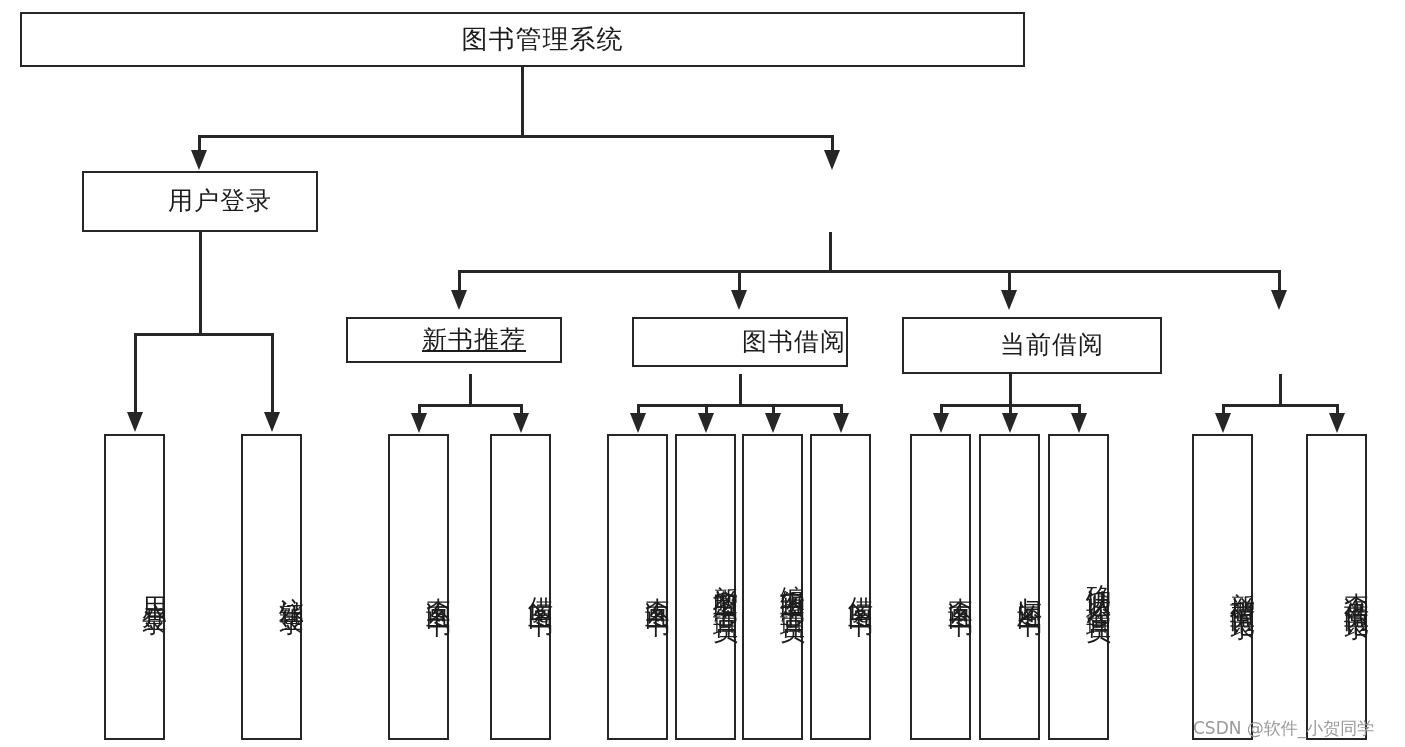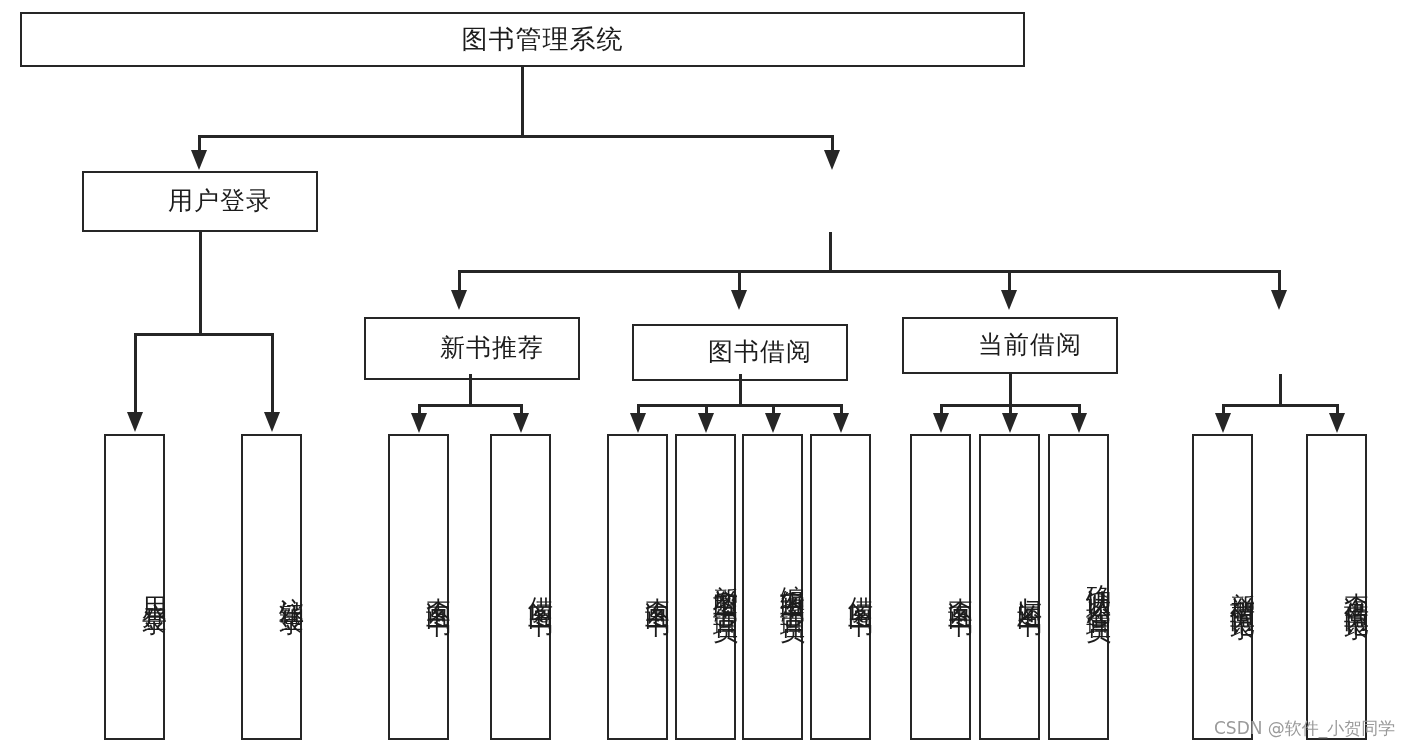--- a/index.html
+++ b/index.html
@@ -114,27 +114,27 @@
 
   <div class="ln v" style="left:458px; top:270px; width:2.5px; height:22px;"></div>
   <div class="arrow" style="left:451px; top:290px;"></div>
   <div class="ln v" style="left:738px; top:270px; width:2.5px; height:22px;"></div>
   <div class="arrow" style="left:731px; top:290px;"></div>
   <div class="ln v" style="left:1008px; top:270px; width:2.5px; height:22px;"></div>
   <div class="arrow" style="left:1001px; top:290px;"></div>
   <div class="ln v" style="left:1278px; top:270px; width:2.5px; height:22px;"></div>
   <div class="arrow" style="left:1271px; top:290px;"></div>
 
-  <div class="node horiz" style="left:364px; top:317px; width:216px; height:63px;">
+  <div class="node horiz" style="left:346px; top:317px; width:216px; height:46px;text-decoration:underline;">
     <span class="label">新书推荐</span>
   </div>
-  <div class="node horiz" style="left:632px; top:324px; width:216px; height:57px;">
+  <div class="node horiz" style="left:632px; top:317px; width:216px; height:50px;justify-content:flex-end;">
     <span class="label">图书借阅</span>
   </div>
-  <div class="node horiz" style="left:902px; top:317px; width:216px; height:57px;">
+  <div class="node horiz" style="left:902px; top:317px; width:260px; height:57px;">
     <span class="label">当前借阅</span>
   </div>
 
   <div class="ln v" style="left:469px; top:374px; width:2.5px; height:32px;"></div>
   <div class="ln h" style="left:418px; top:404px; width:104px; height:2.5px;"></div>
   <div class="ln v" style="left:418px; top:404px; width:2.5px; height:12px;"></div>
   <div class="arrow" style="left:411px; top:413px;"></div>
   <div class="ln v" style="left:520px; top:404px; width:2.5px; height:12px;"></div>
   <div class="arrow" style="left:513px; top:413px;"></div>
 
@@ -202,15 +202,15 @@
     <span class="label">确认归还（管理员）</span>
   </div>
 
   <div class="node vert" style="left:1192px; top:434px; width:61px; height:306px;">
     <span class="label">新增借阅记录</span>
   </div>
   <div class="node vert" style="left:1306px; top:434px; width:61px; height:306px;">
     <span class="label">查询借阅记录</span>
   </div>
 
-  <div id="watermark" style="left:1193px; top:717px;margin-left:21px;">CSDN @软件_小贺同学</div>
+  <div id="watermark" style="left:1193px; top:717px;">CSDN @软件_小贺同学</div>
 
 </div>
 
 </body></html>

